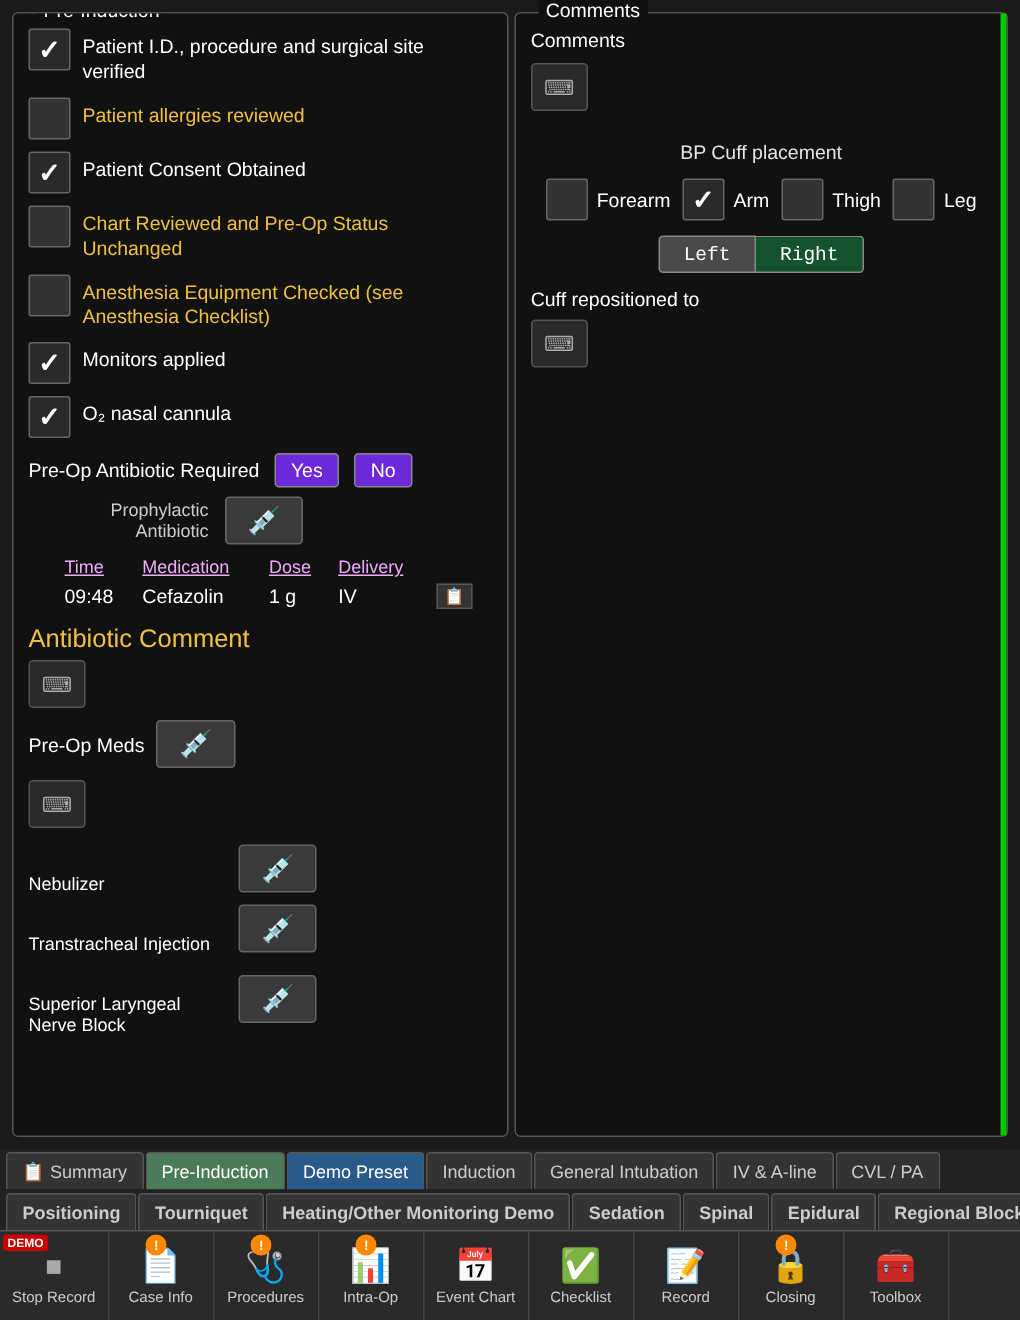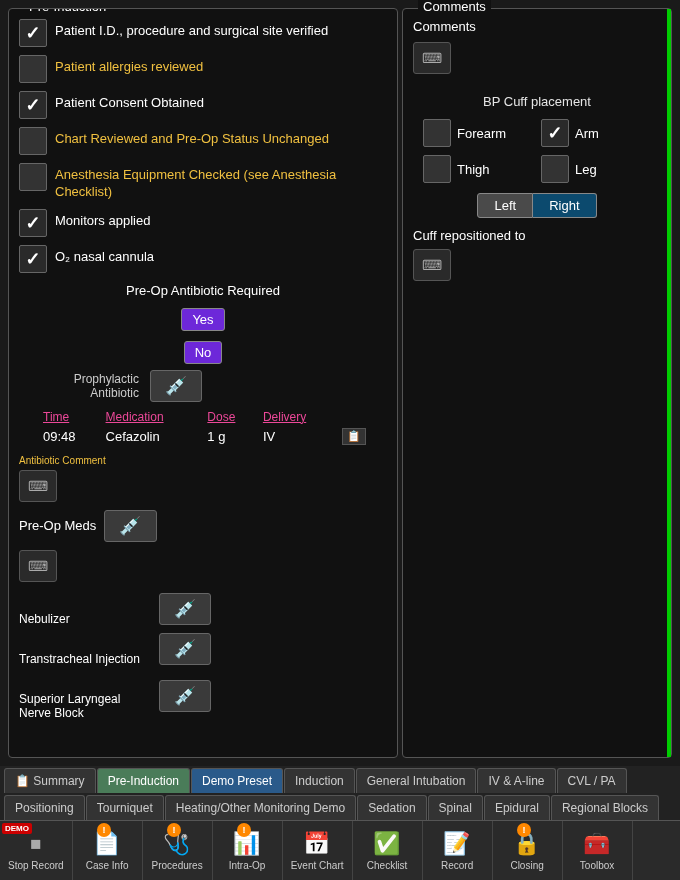--- a/index.html
+++ b/index.html
@@ -110,21 +110,20 @@
     .checkbox-label.yellow {
       color: #f0c040;
     }
 
     
     .section-row {
       display: flex;
       align-items: center;
       margin: 10px 0 6px 0;
       gap: 10px;
-      flex-direction: column;
     }
 
     .section-label {
       font-size: 13px;
       color: #fff;
     }
 
     
     .btn-yesno {
       padding: 3px 10px;
@@ -164,21 +163,21 @@
 
     
     .med-table {
       width: 100%;
       border-collapse: collapse;
       margin-bottom: 4px;
     }
 
     .med-table th {
       text-align: left;
-      color: #ec4899;
+      color: #f0abfc;
       font-weight: normal;
       text-decoration: underline;
       padding: 2px 4px;
       font-size: 12px;
     }
 
     .med-table td {
       padding: 2px 4px;
       font-size: 13px;
       color: #fff;
@@ -189,21 +188,21 @@
       border: 1px solid #555;
       color: #aaa;
       padding: 1px 4px;
       cursor: pointer;
       font-size: 11px;
     }
 
     
     .comment-label {
       color: #f0c040;
-      font-size: 10px;
+      font-size: 17px;
       margin: 6px 0 4px 0;
     }
 
     .keyboard-btn {
       background: #2a2a2a;
       border: 1px solid #555;
       border-radius: 3px;
       width: 38px;
       height: 32px;
       display: flex;
@@ -253,21 +252,21 @@
 
     .bp-cuff-title {
       text-align: center;
       font-size: 13px;
       color: #e5e5e5;
       margin: 20px 0 10px 0;
     }
 
     .bp-grid {
       display: grid;
-      grid-template-columns: 1fr 1fr;
+      grid-template-columns: 1fr 1fr 1fr 1fr;
       gap: 8px;
       margin: 0 10px;
     }
 
     .bp-option {
       display: flex;
       align-items: center;
       gap: 6px;
     }
 
@@ -294,29 +293,30 @@
       gap: 0;
       margin: 10px 0;
     }
 
     .lr-btn {
       padding: 4px 16px;
       border: 1px solid #888;
       cursor: pointer;
       font-size: 13px;
       color: #fff;
+      font-family: Liberation Mono, monospace;
     }
 
     .lr-btn.left-btn {
       background: #4a4a4a;
       border-radius: 3px 0 0 3px;
     }
 
     .lr-btn.right-btn {
-      background: #0c4a6e;
+      background: #14532d;
       border-radius: 0 3px 3px 0;
       border-left: none;
     }
 
     .cuff-reposition {
       font-size: 13px;
       color: #fff;
       margin: 10px 0 6px 0;
     }
 
@@ -351,20 +351,21 @@
       background: #2a5a8a;
       color: #fff;
     }
 
     .tab-bar-2 {
       display: flex;
       background: #222;
       padding: 2px 4px 0 4px;
       gap: 1px;
       overflow-x: auto;
+      font-weight: bold;
     }
 
     
     .bottom-toolbar {
       display: flex;
       background: #2a2a2a;
       border-top: 1px solid #555;
       height: 60px;
       align-items: stretch;
     }

